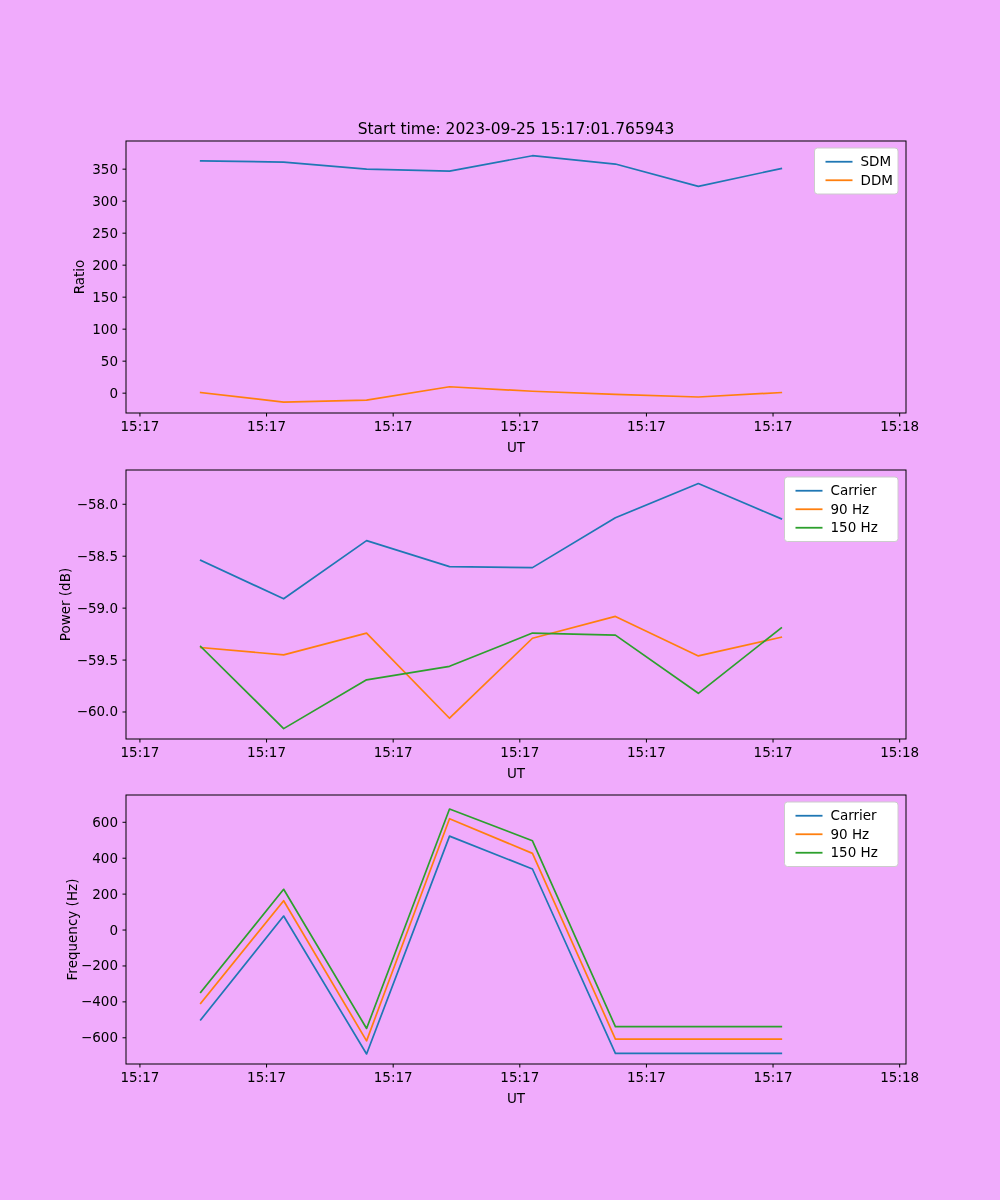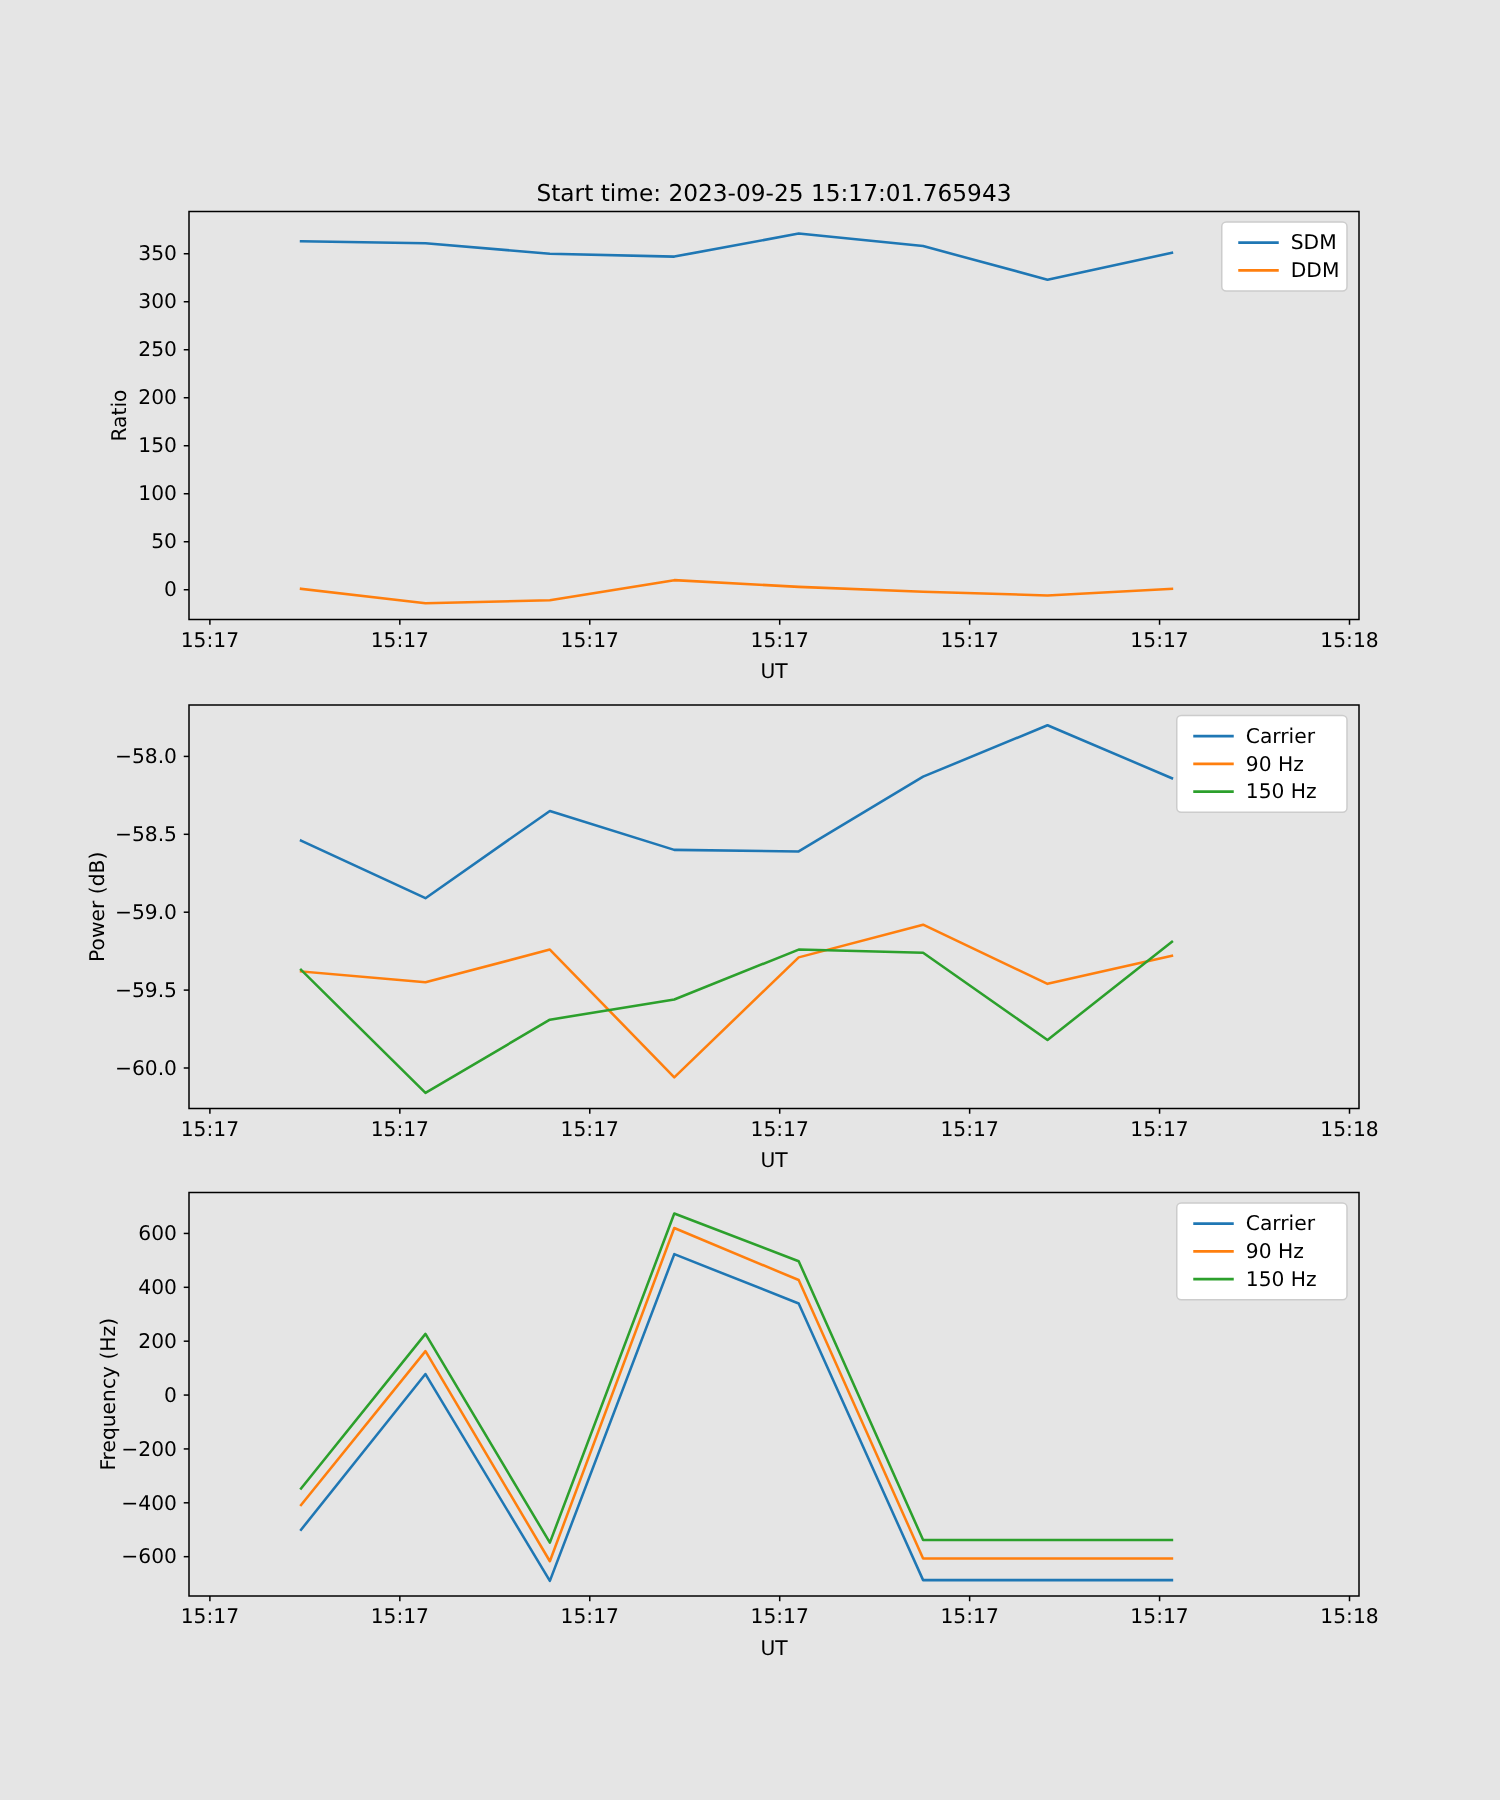--- a/index.html
+++ b/index.html
@@ -1,19 +1,19 @@
 <!DOCTYPE html>
 <html><head>
 <meta charset="utf-8">
 <style>
   html,body { margin:0; padding:0; background:#ffffff; }
   .figure {
     position:relative;
     width:1000px; height:1200px;
-    background:#e5e5e5;
+    background:#f0abfc;
     font-family:"DejaVu Sans", sans-serif;
   }
   svg text {
     font-family:"DejaVu Sans", sans-serif;
     fill:#000000;
   }
 </style>
 </head>
 <body>
 

